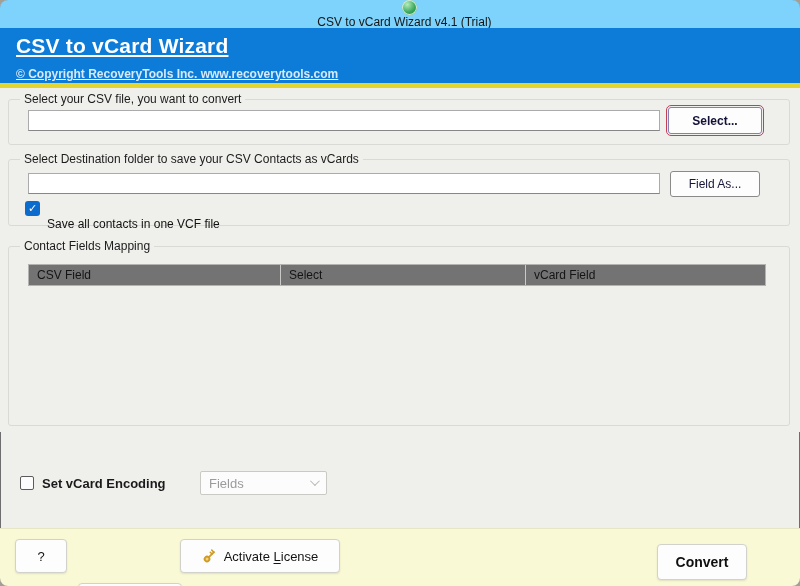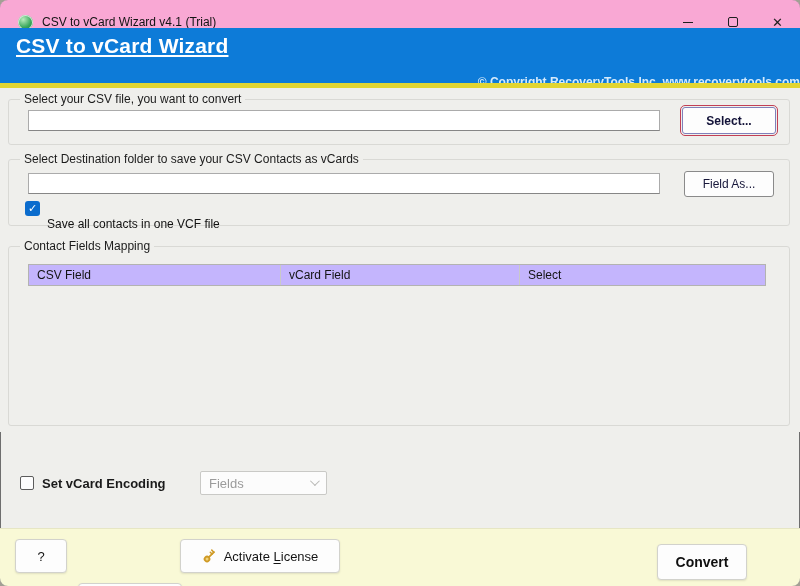--- a/index.html
+++ b/index.html
@@ -11,21 +11,21 @@
   }
   .window{
     position:relative; width:800px; height:586px;
     border-radius:8px; overflow:hidden;
     background:#efefec;
     box-shadow: inset 0 0 0 1px #6e6e6e;
   }
   
   .titlebar{
     position:absolute; top:0; left:0; right:0; height:44px;
-    background:#f9a8d4; display:flex; align-items:center;
+    background:#7dd3fc; display:flex; align-items:center;flex-direction:column;
   }
   .app-icon{
     width:15px; height:15px; border-radius:50%;
     margin-left:18px; flex:0 0 auto;
     background: radial-gradient(circle at 35% 30%, #b8ecbc, #39a85c 55%, #1f7c3c);
     box-shadow: inset 0 0 0 1px #d2e8d6;
   }
   .tb-title{ font-size:12px; color:#141414; margin-left:9px; white-space:nowrap; }
   .tb-controls{ margin-left:auto; display:flex; height:100%; }
   .tb-btn{
@@ -34,59 +34,59 @@
   }
   .min-glyph{ width:10px; height:1px; background:#1f1f1f; }
   .max-glyph{ width:10px; height:10px; border:1px solid #1f1f1f; border-radius:2px; }
   .close-glyph{ font-size:13px; line-height:1; }
   
   .header{
     position:absolute; top:28px; left:0; right:0; height:55px;
     background:#0d7bd8; color:#ffffff; padding:6px 0 0 16px;text-decoration:underline;
   }
   .header-title{ font-size:21px; font-weight:bold; letter-spacing:.2px; }
-  .header-copy{ font-size:12px; color:#d5eafb; margin-top:17px; font-weight:bold;text-align:right; }
+  .header-copy{ font-size:12px; color:#d5eafb; margin-top:9px; font-weight:bold; }
   .accent-line{ position:absolute; top:83px; left:0; right:0; height:5px; background:#e2d531; }
   
   .content{ position:absolute; top:88px; left:0; right:0; height:344px; background:#efefec; }
   .group{
     position:absolute; border:1px solid #d9d9d5; border-radius:3px; background:#efefec;
   }
   .group-label{
     position:absolute; top:-8px; left:11px; background:#efefec; padding:0 4px;
     font-size:12px; color:#1b1b1b; white-space:nowrap;
   }
   .textbox{
     position:absolute; height:21px; background:#ffffff;
     border:1px solid #ababab; border-bottom-color:#868686;
     font-size:12px; padding:0 6px; color:#111; outline:none;
     font-family:"Liberation Sans", sans-serif;
   }
   .btn{
     position:absolute; background:#fdfdfd; border:1px solid #8a8a8a; border-radius:3px;
     font-size:12px; color:#17173a; display:flex; align-items:center; justify-content:center;
-    font-family:"Liberation Sans", sans-serif; cursor:default;margin-left:14px;
+    font-family:"Liberation Sans", sans-serif; cursor:default;
   }
   .btn-select{
     border:1px solid #8080ba;
     outline:1px solid #c23f55; outline-offset:1px;
     color:#121238; font-weight:bold;
   }
   
   .checkbox{
     position:absolute; width:15px; height:15px; border-radius:3px;
     display:flex; align-items:center; justify-content:center;
   }
   .checkbox.checked{ background:#0b6ccd; color:#fff; font-size:11px; line-height:1; }
   .checkbox.unchecked{ background:#fdfdfd; border:1px solid #5c5c5c; border-radius:2px; }
   .cb-label{ position:absolute; font-size:12px; color:#111; white-space:nowrap; }
   .cb-label.strong{ font-size:13px; font-weight:bold; color:#1a1a1a; }
   
   .maptable{
-    position:absolute; display:flex; background:#c4b5fd;
+    position:absolute; display:flex; background:#737373;
     border:1px solid #b3b3b1;
   }
   .th{
     display:flex; align-items:center; padding-left:8px;
     font-size:12px; color:#141414; border-right:1px solid #c9c9c7; height:100%;
   }
   .th:last-child{ border-right:none; }
   
   .dropdown{
     position:absolute; background:#fcfcfc; border:1px solid #c9c9c6; border-radius:2px;
@@ -156,22 +156,22 @@
     <div class="checkbox checked" style="left:25px; top:113px;">
       <span>✓</span>
     </div>
     <span class="cb-label" style="left:47px; top:129px;">Save all contacts in one VCF file</span>
 
     <div class="group" style="left:8px; top:158px; width:782px; height:180px;">
       <span class="group-label">Contact Fields Mapping</span>
     </div>
     <div class="maptable" style="left:28px; top:176px; width:738px; height:22px;">
       <div class="th" style="width:252px;">CSV Field</div>
+      <div class="th" style="width:245px;">Select</div>
       <div class="th" style="width:239px;">vCard Field</div>
-      <div class="th" style="width:245px;">Select</div>
     </div>
 
     <div class="checkbox unchecked" style="left:20px; top:388px; width:14px; height:14px;"></div>
     <span class="cb-label strong" style="left:42px; top:388px;">Set vCard Encoding</span>
     <div class="dropdown" style="left:200px; top:383px; width:127px; height:24px;">
       <span>Fields</span>
       <span class="chev"></span>
     </div>
   </div>
 

